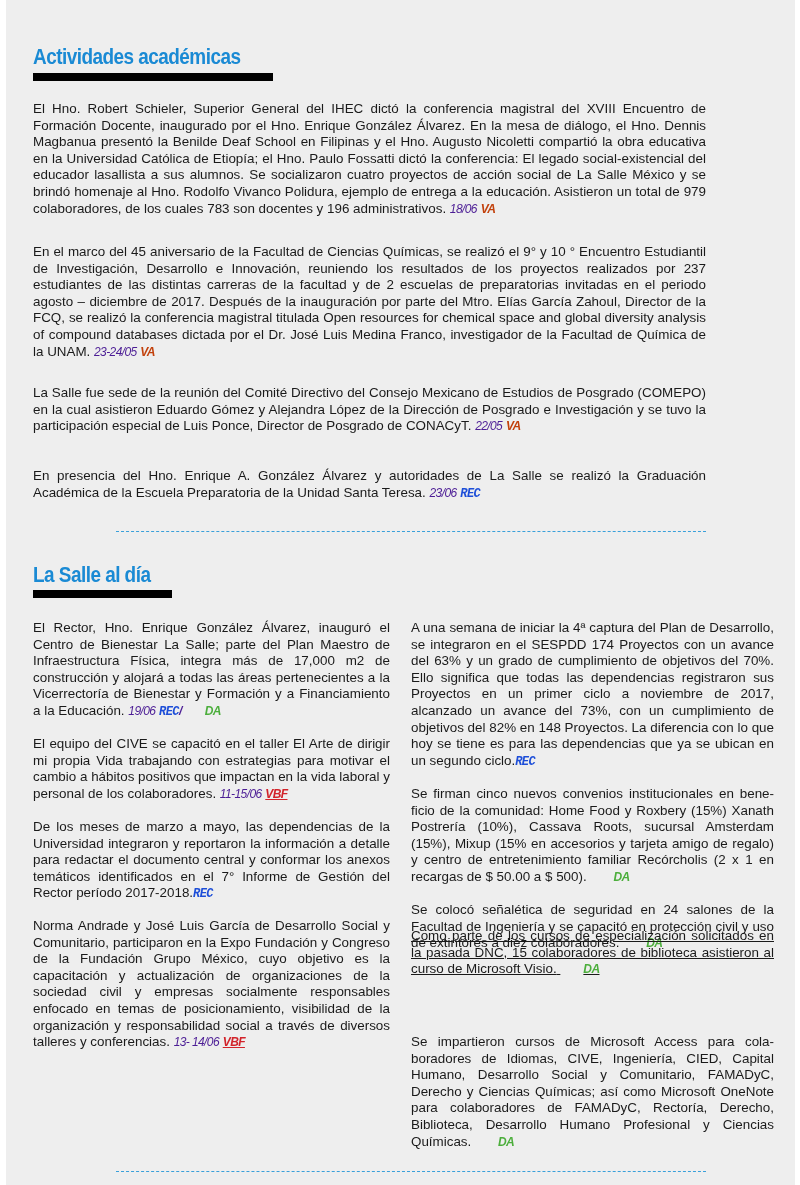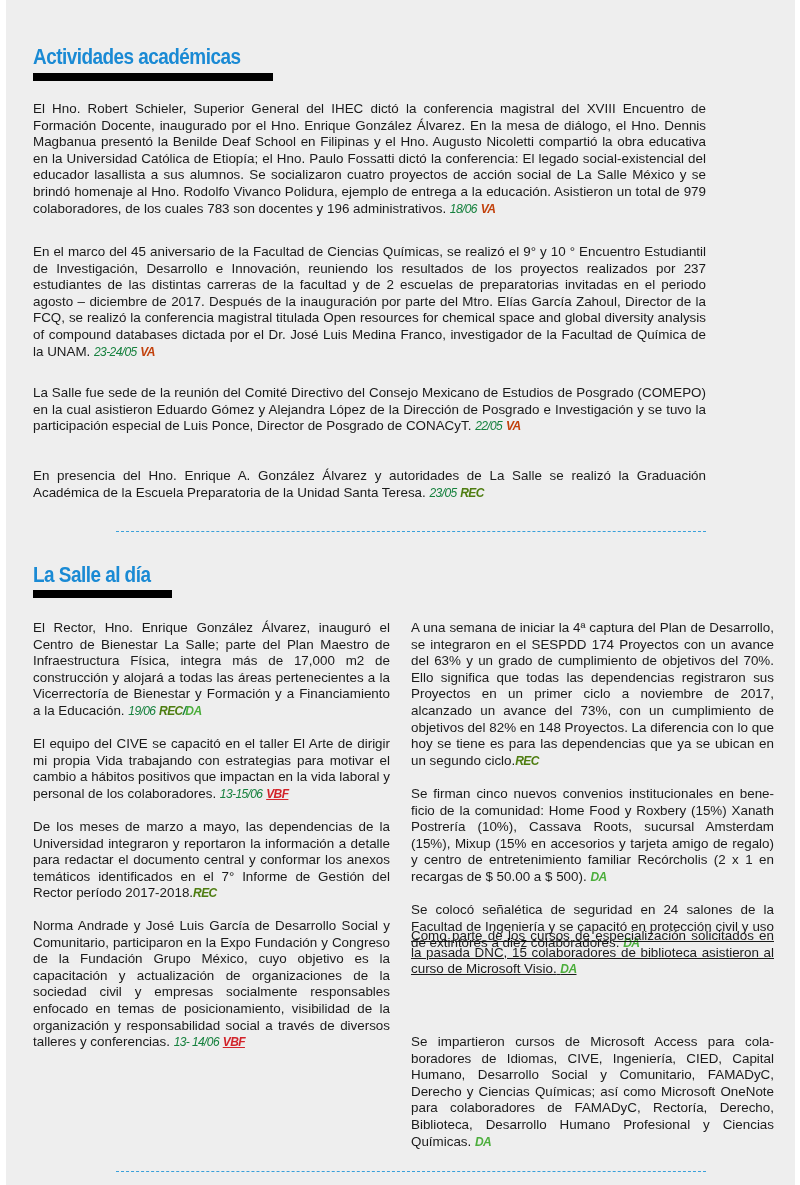--- a/index.html
+++ b/index.html
@@ -22,25 +22,25 @@
     line-height: 16.6px; color: #1a1a1a; text-align: justify;
     margin: 0; hyphens: manual;
   }
   .wide { left: 33px; width: 673px; }
   .col-l { left: 33px; width: 357px; }
   .col-r { left: 411px; width: 363px; }
   .meta {
     font-family: "Liberation Sans Narrow", "Liberation Sans", sans-serif;
     font-style: italic; font-size: 12px; letter-spacing: -0.6px;
   }
-  .date { color: #15803d; }
+  .date { color: #4c1d95; }
   .tag { font-weight: bold; }
   .tag-va { color: #c2410c; }
-  .tag-rec { color: #4d7c0f; }
-  .tag-da { color: #4cae3c; }
+  .tag-rec { color: #1d4ed8; font-family: Liberation Mono, monospace; }
+  .tag-da { color: #4cae3c; margin-left: 23px; }
   .tag-vbf { color: #d2232a; text-decoration: underline; }
   .divider {
     position: absolute; left: 116px; width: 590px; height: 0;
     border-top: 1.5px dashed #3aa0da;
   }
 </style>
 </head>
 <body>
 
 <div class="panel"></div>
@@ -61,38 +61,38 @@
 </p>
 
 <p class="para wide" style="top:385px;">
   <span>La Salle fue sede de la reunión del Comité Directivo del Consejo Mexicano de Estudios de Posgrado (COMEPO) en la cual asistieron Eduardo Gómez y Alejandra López de la Dirección de Posgrado e Investigación y se tuvo la participación especial de Luis Ponce, Director de Posgrado de CONACyT.</span>
   <span class="meta date">22/05</span>
   <span class="meta tag tag-va">VA</span>
 </p>
 
 <p class="para wide" style="top:468px;">
   <span>En presencia del Hno. Enrique A. González Álvarez y autoridades de La Salle se realizó la Graduación Académica de la Escuela Preparatoria de la Unidad Santa Teresa.</span>
-  <span class="meta date">23/05</span>
+  <span class="meta date">23/06</span>
   <span class="meta tag tag-rec">REC</span>
 </p>
 
 <div class="divider" style="top:531px;"></div>
 
 <h2 class="section-title" style="top:562px;">La Salle al día</h2>
 <div class="title-bar" style="top:590px; width:139px;"></div>
 
 <p class="para col-l" style="top:620px;">
   <span>El Rector, Hno. Enrique González Álvarez, inauguró el Centro de Bienestar La Salle; parte del Plan Maestro de Infraestructura Física, integra más de 17,000 m2 de construcción y alojará a todas las áreas pertene­cientes a la Vicerrectoría de Bienestar y Formación y a Financiamiento a la Educación.</span>
   <span class="meta date">19/06</span>
   <span class="meta tag tag-rec">REC</span><span class="meta tag date">/</span><span class="meta tag tag-da">DA</span>
 </p>
 
 <p class="para col-l" style="top:736px;">
   <span>El equipo del CIVE se capacitó en el taller El Arte de dirigir mi propia Vida trabajando con estrategias para motivar el cambio a hábitos positivos que impactan en la vida laboral y personal de los colaboradores.</span>
-  <span class="meta date">13-15/06</span>
+  <span class="meta date">11-15/06</span>
   <span class="meta tag tag-vbf">VBF</span>
 </p>
 
 <p class="para col-l" style="top:819px;">
   <span>De los meses de marzo a mayo, las dependencias de la Universidad integraron y reportaron la información a detalle para redactar el documento central y conformar los anexos temáticos identificados en el 7° Informe de Gestión del Rector período 2017-2018.</span><span class="meta tag tag-rec">REC</span>
 </p>
 
 <p class="para col-l" style="top:918px;">
   <span>Norma Andrade y José Luis García de Desarrollo Social y Comunitario, participaron en la Expo Fundación y Congreso de la Fundación Grupo México, cuyo objetivo es la capacitación y actualización de organizaciones de la sociedad civil y empresas socialmente responsables enfocado en temas de posicionamiento, visibilidad de la organización y responsabilidad social a través de diversos talleres y conferencias.</span>
   <span class="meta date">13- 14/06</span>

